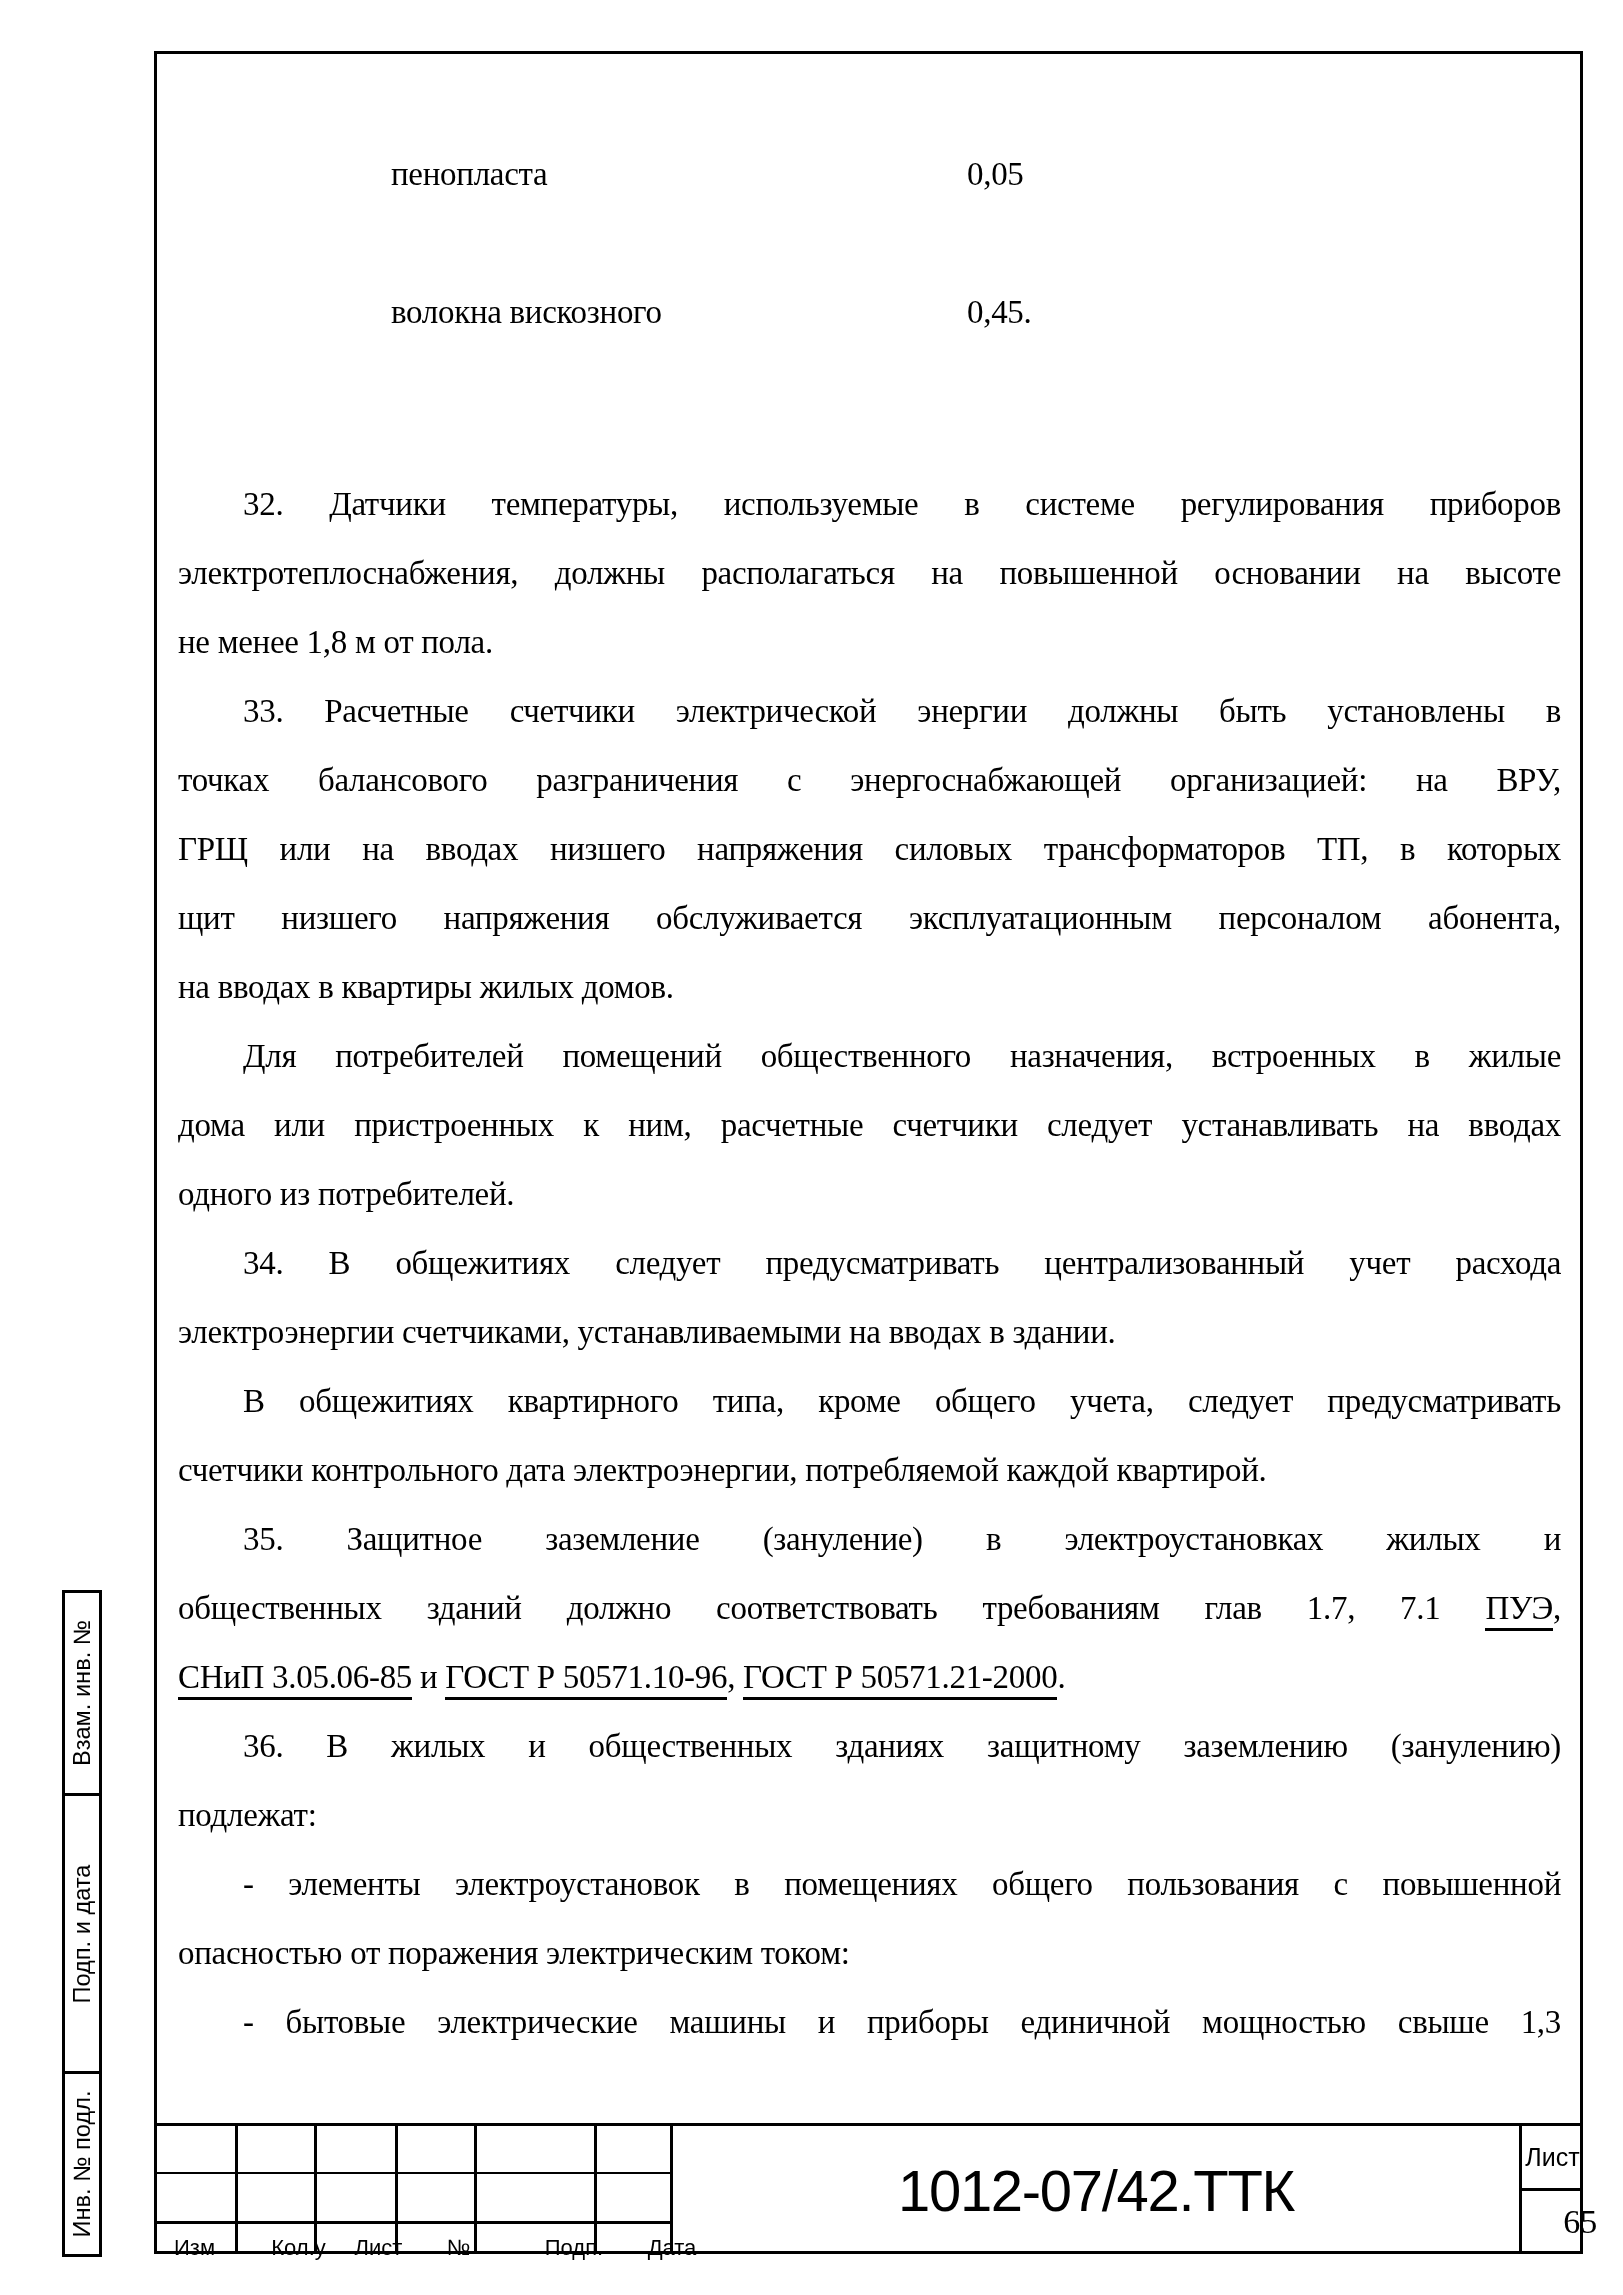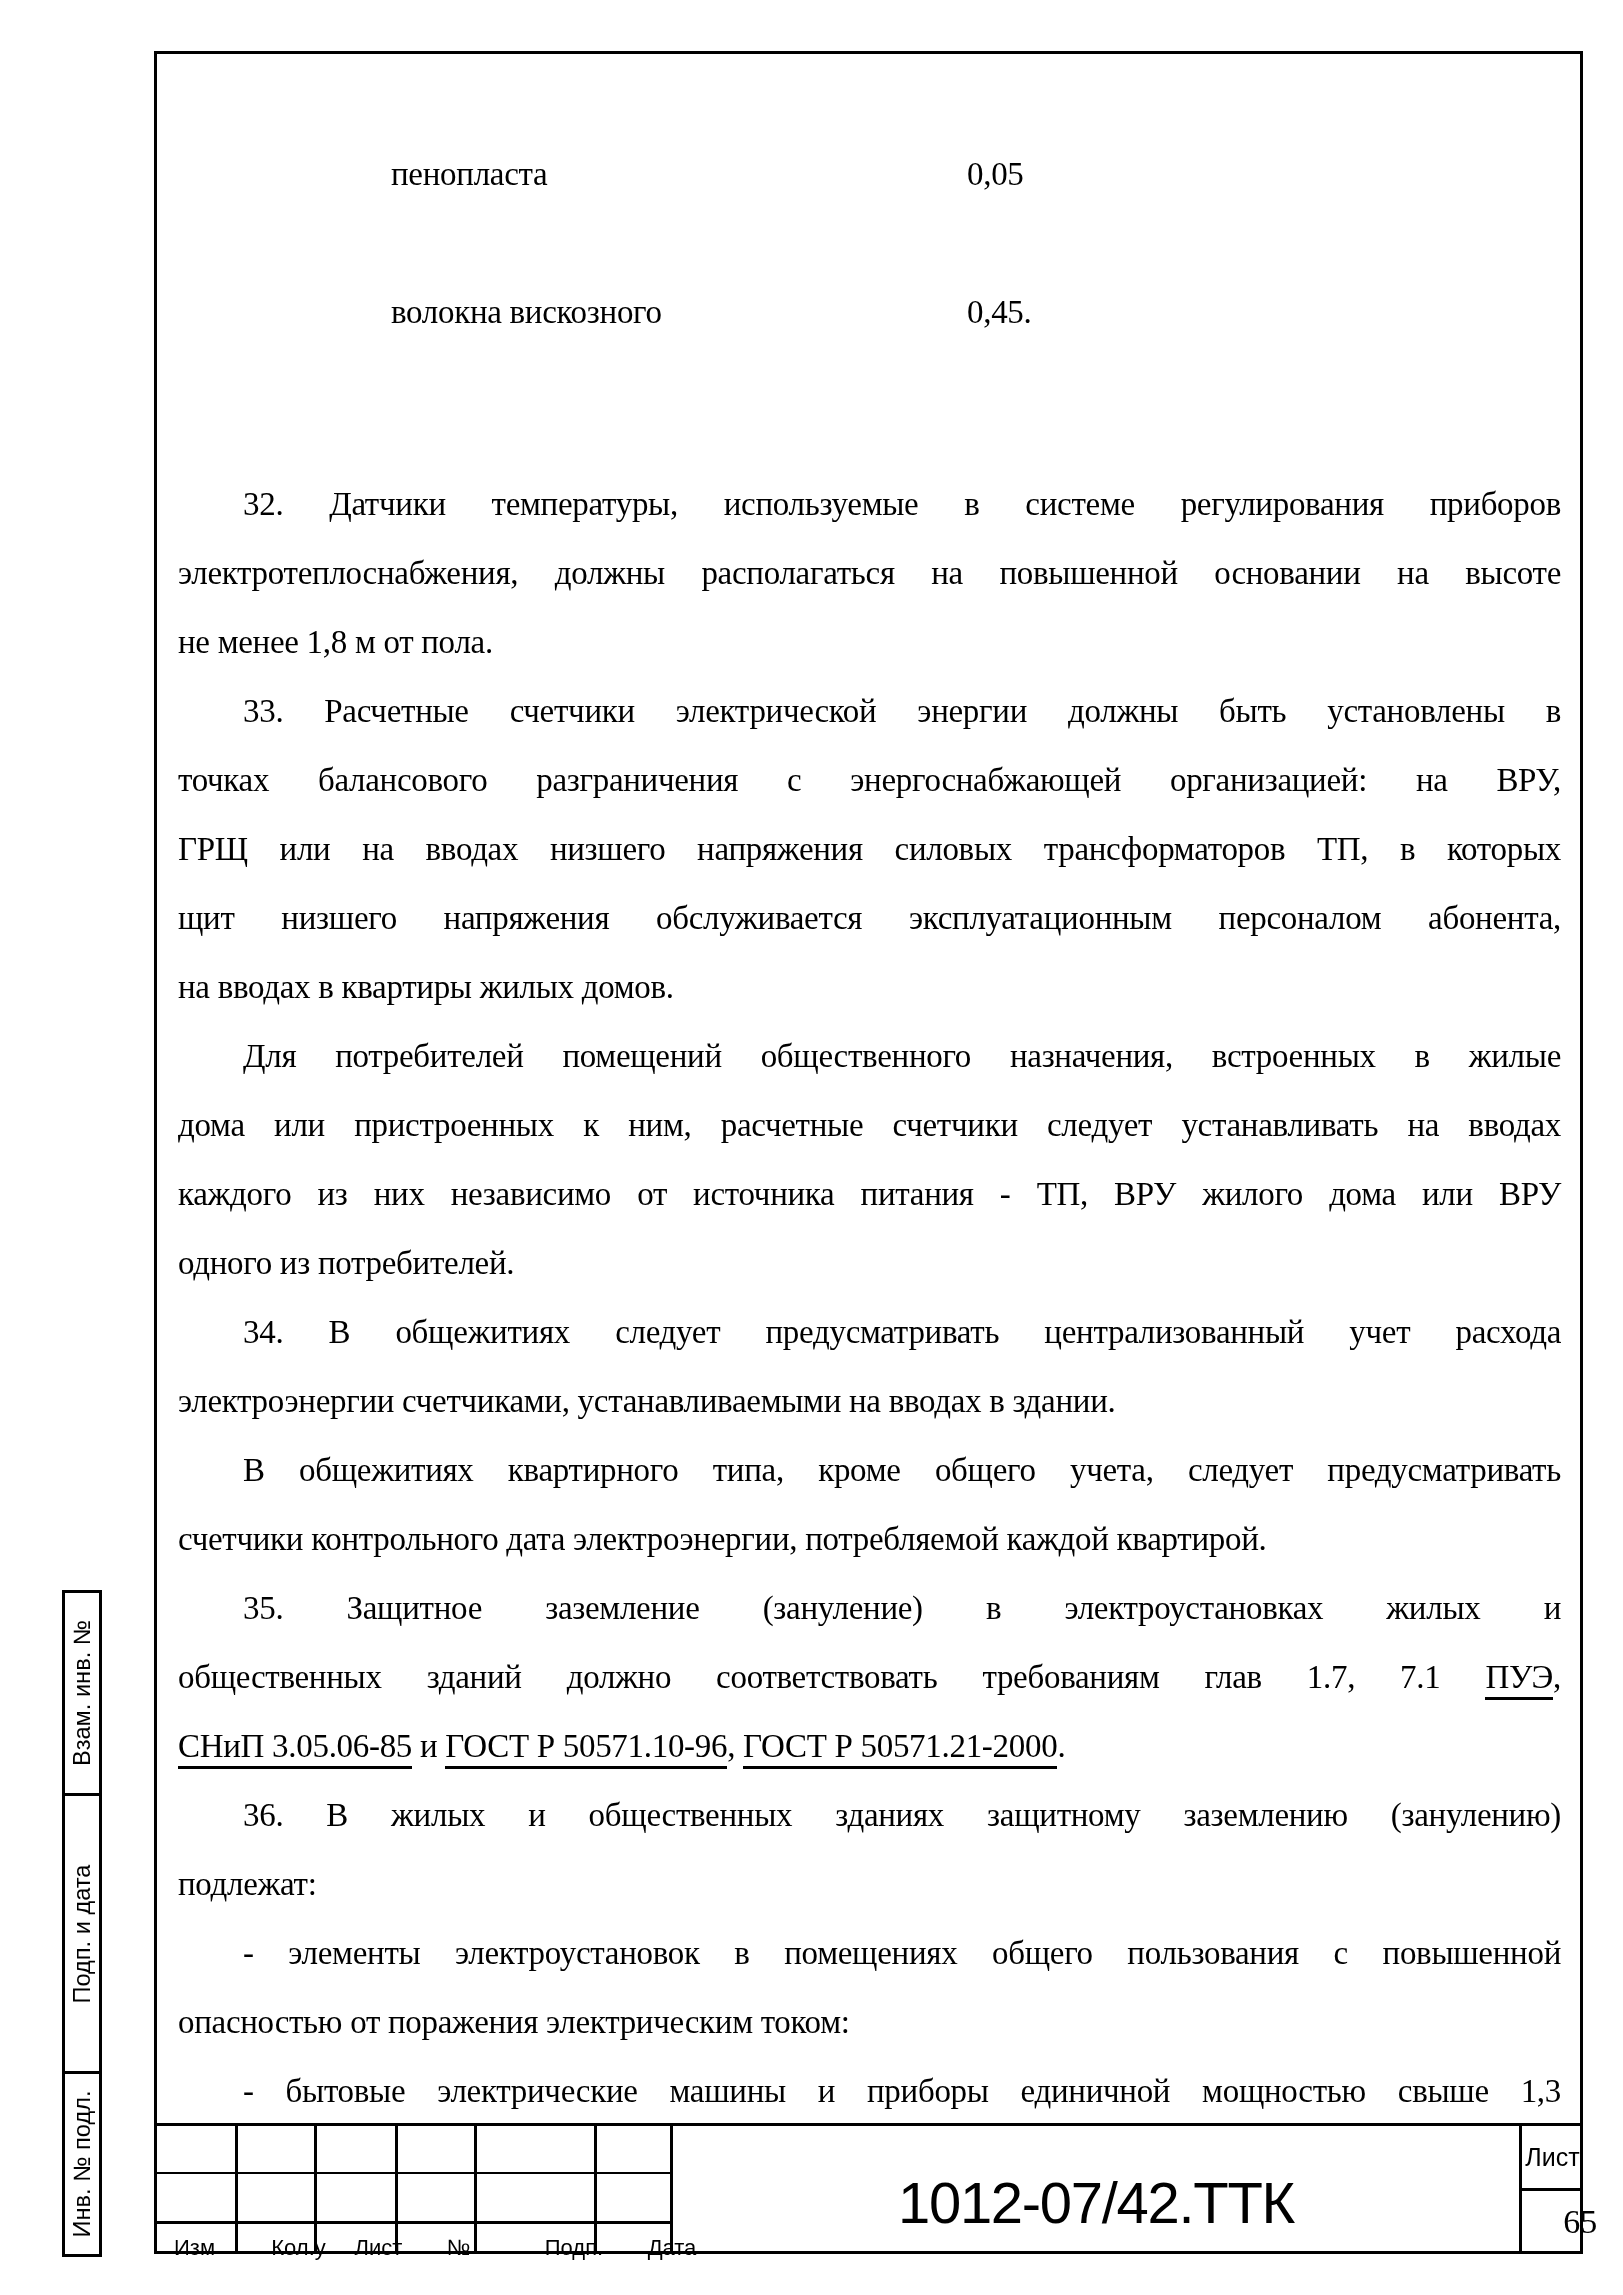--- a/index.html
+++ b/index.html
@@ -30,21 +30,21 @@
   .tb{position:absolute;left:154px;top:2123px;width:1429px;height:131px;
       border-top:3.3px solid #000;box-sizing:border-box;}
   .tb .v{position:absolute;top:0;height:128px;width:2.6px;background:#000;}
   .tb .v.thick{width:3.3px;}
   .tb .h{position:absolute;background:#000;}
   #tb-cols{position:absolute;left:0;top:98px;height:47px;display:flex;}
   .tb-col{display:flex;align-items:center;justify-content:center;
           font-family:"Liberation Sans",sans-serif;font-size:22px;}
   .tb-doc{position:absolute;left:519px;top:0;width:846px;height:128px;
           display:flex;align-items:center;justify-content:center;
-          font-family:"Liberation Sans",sans-serif;font-size:58px;letter-spacing:-1.3px;margin-top:12px;}
+          font-family:"Liberation Sans",sans-serif;font-size:58px;letter-spacing:-1.3px;}
   .tb-sheet-label{position:absolute;left:1368px;top:0;width:61px;height:62px;
           display:flex;align-items:center;justify-content:center;
           font-family:"Liberation Sans",sans-serif;font-size:25px;}
   .tb-sheet-num{position:absolute;left:1368px;top:65px;width:61px;height:62px;
           display:flex;align-items:center;justify-content:flex-start;padding-left:9.2px;
           box-sizing:border-box;font-family:"Liberation Serif",serif;font-size:34px;margin-left:32px;}
 </style>
 </head>
 <body>
 
@@ -72,21 +72,20 @@
         <div class="para">
           <div class="line just first"><span>33. Расчетные счетчики электрической энергии должны быть установлены в</span></div>
           <div class="line just"><span>точках балансового разграничения с энергоснабжающей организацией: на ВРУ,</span></div>
           <div class="line just"><span>ГРЩ или на вводах низшего напряжения силовых трансформаторов ТП, в которых</span></div>
           <div class="line just"><span>щит низшего напряжения обслуживается эксплуатационным персоналом абонента,</span></div>
           <div class="line"><span>на вводах в квартиры жилых домов.</span></div>
         </div>
         <div class="para">
           <div class="line just first"><span>Для потребителей помещений общественного назначения, встроенных в жилые</span></div>
           <div class="line just"><span>дома или пристроенных к ним, расчетные счетчики следует устанавливать на вводах</span></div>
-          <div class="line just"><span>каждого из них независимо от источника питания - ТП, ВРУ жилого дома или ВРУ</span></div>
           <div class="line"><span>одного из потребителей.</span></div>
         </div>
         <div class="para">
           <div class="line just first"><span>34. В общежитиях следует предусматривать централизованный учет расхода</span></div>
           <div class="line"><span>электроэнергии счетчиками, устанавливаемыми на вводах в здании.</span></div>
         </div>
         <div class="para">
           <div class="line just first"><span>В общежитиях квартирного типа, кроме общего учета, следует предусматривать</span></div>
           <div class="line"><span>счетчики контрольного дата электроэнергии, потребляемой каждой квартирой.</span></div>
         </div>

